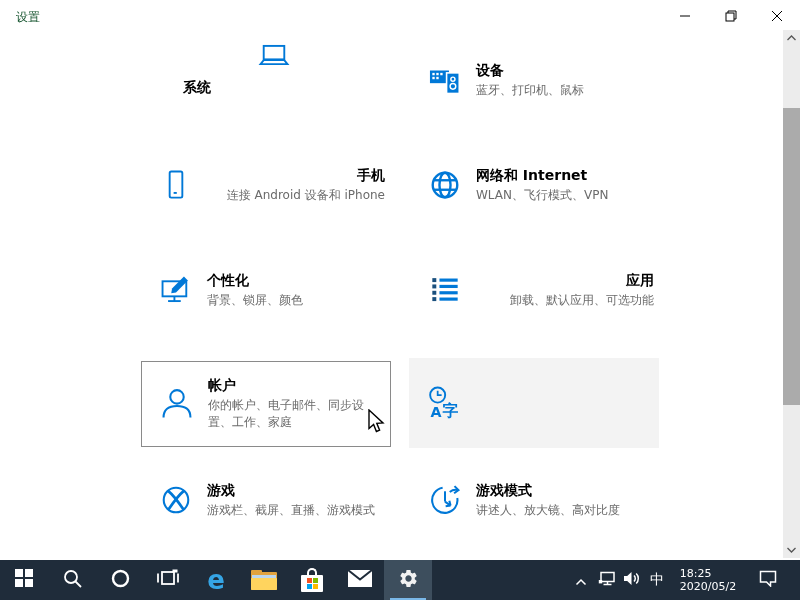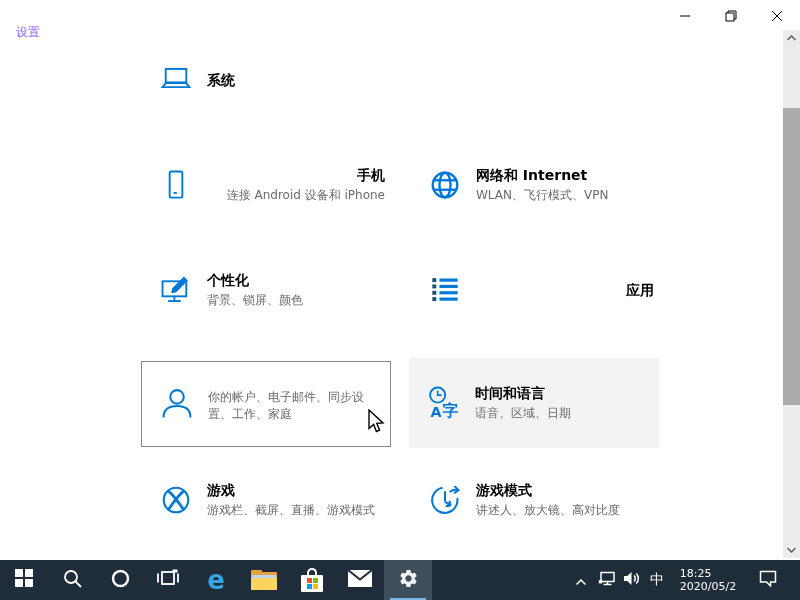--- a/index.html
+++ b/index.html
@@ -1,20 +1,20 @@
 <!DOCTYPE html>
 <html><head>
 <meta charset="utf-8">
 <style>
   html,body{margin:0;padding:0;background:#555;}
   .screen{position:relative;width:800px;height:600px;background:#fff;overflow:hidden;
           font-family:"DejaVu Sans","Liberation Sans",sans-serif;}
   
   .titlebar{position:absolute;top:0;left:0;right:0;height:32px;background:#fff;}
-  .app-title{position:absolute;left:16px;top:24px;font-size:12px;color:#8b5cf6;}
+  .app-title{position:absolute;left:16px;top:9px;font-size:12px;color:#14532d;}
   .win-controls{position:absolute;right:0;top:0;display:flex;height:32px;}
   .win-btn{width:46px;height:32px;display:flex;align-items:center;justify-content:center;}
   .win-btn svg{display:block;}
   
   .tile{position:absolute;width:250px;height:90px;display:flex;align-items:center;cursor:default;}
   .tile-icon{width:38px;height:44px;margin-left:16px;flex:none;display:flex;align-items:center;justify-content:center;}
   .tile-text{margin-left:12px;width:178px;}
   .tile-title{font-size:14px;line-height:17px;color:#000;font-weight:600;}
   .tile-sub{font-size:12px;line-height:17px;color:#6b6b6b;margin-top:3px;}
   .tile.highlight{border:1px solid #8a8a8a;background:#fff;width:248px;height:84px;z-index:2;}
@@ -77,32 +77,52 @@
         <span>
           <svg width="12" height="12" stroke="#000" stroke-width="1">
               <line x1="1" y1="1" x2="11" y2="11"></line>
               <line x1="11" y1="1" x2="1" y2="11"></line>
             </svg>
         </span>
       </div>
     </div>
   </div>
 
-  <div class="tile" style="left:141px;top:35px;">
+  <div class="tile" style="left:141px;top:35px;flex-direction:column;">
     <div class="tile-icon">
       <svg width="40" height="40" viewBox="0 0 48 48" fill="none" stroke="#0078d7" stroke-width="2.4">
         <rect x="11" y="10" width="26" height="17"></rect>
         <path d="M7 33 H41 L37 28 H11 Z"></path>
       </svg>
     </div>
     <div class="tile-text">
       <div class="tile-title">系统</div>
     </div>
   </div>
 
+  <div class="tile" style="left:410px;top:35px;">
+    <div class="tile-icon">
+      <svg width="40" height="40" viewBox="0 0 48 48">
+        <rect x="5" y="12" width="24" height="16" fill="#0078d7"></rect>
+        <rect x="8" y="15" width="3" height="3" fill="#fff"></rect>
+          <rect x="13" y="15" width="3" height="3" fill="#fff"></rect>
+          <rect x="18" y="15" width="3" height="3" fill="#fff"></rect>
+        <rect x="8" y="20" width="3" height="3" fill="#fff"></rect>
+          <rect x="13" y="20" width="3" height="3" fill="#fff"></rect>
+        <rect x="25" y="14" width="16" height="26" fill="#fff"></rect>
+        <rect x="27" y="16" width="14" height="24" fill="#0078d7"></rect>
+        <circle cx="34" cy="23" r="2.6" fill="none" stroke="#fff" stroke-width="1.8"></circle>
+        <circle cx="34" cy="32" r="3.6" fill="none" stroke="#fff" stroke-width="1.8"></circle>
+      </svg>
+    </div>
+    <div class="tile-text">
+      <div class="tile-title">设备</div>
+      <div class="tile-sub">蓝牙、打印机、鼠标</div>
+    </div>
+  </div>
 
   <div class="tile" style="left:141px;top:140px;text-align:right;">
     <div class="tile-icon">
       <svg width="40" height="40" viewBox="0 0 48 48" fill="none" stroke="#0078d7" stroke-width="2.4">
         <rect x="16" y="7" width="16" height="33" rx="2"></rect>
         <line x1="21" y1="34" x2="25" y2="34"></line>
       </svg>
     </div>
     <div class="tile-text">
       <div class="tile-title">手机</div>
@@ -148,47 +168,45 @@
         <rect x="8" y="17" width="5" height="5" fill="#1a4f7d"></rect>
           <rect x="17" y="17.5" width="23" height="4" fill="#0078d7"></rect>
         <rect x="8" y="25" width="5" height="5" fill="#1a4f7d"></rect>
           <rect x="17" y="25.5" width="23" height="4" fill="#0078d7"></rect>
         <rect x="8" y="33" width="5" height="5" fill="#1a4f7d"></rect>
           <rect x="17" y="33.5" width="23" height="4" fill="#0078d7"></rect>
       </svg>
     </div>
     <div class="tile-text">
       <div class="tile-title">应用</div>
+      <div class="tile-sub">卸载、默认应用、可选功能</div>
     </div>
   </div>
 
   <div class="tile highlight" style="left:141px;top:361px;">
     <div class="tile-icon">
       <svg width="40" height="40" viewBox="0 0 48 48" fill="none" stroke="#0078d7" stroke-width="2.6">
         <circle cx="24" cy="15" r="8.5"></circle>
         <path d="M7 41 C7 29.5 14.5 26.5 24 26.5 C33.5 26.5 41 29.5 41 41"></path>
       </svg>
     </div>
     <div class="tile-text">
+      <div class="tile-title">帐户</div>
       <div class="tile-sub">你的帐户、电子邮件、同步设置、工作、家庭</div>
     </div>
   </div>
 
   <div class="tile faintbg" style="left:409px;top:358px;">
     <div class="tile-icon">
       <svg width="40" height="40" viewBox="0 0 48 48">
         <circle cx="16" cy="14" r="9.5" fill="none" stroke="#0078d7" stroke-width="2.4"></circle>
         <path d="M16 8.5 V14 H21" fill="none" stroke="#0078d7" stroke-width="2.2"></path>
         <text x="7" y="42" font-size="18" font-weight="bold" fill="#0078d7">A</text>
         <text x="22" y="40" font-size="20" font-weight="bold" fill="#0078d7">字</text>
       </svg>
-    </div>
-    <div class="tile-text">
-      <div class="tile-title">时间和语言</div>
-      <div class="tile-sub">语音、区域、日期</div>
     </div>
   </div>
 
   <div class="tile" style="left:141px;top:455px;">
     <div class="tile-icon">
       <svg width="40" height="40" viewBox="0 0 48 48" fill="none" stroke="#0078d7">
         <circle cx="24" cy="24" r="15.5" stroke-width="2.6"></circle>
         <path d="M14 12.5 C21 18 28 28 33.5 36" stroke-width="3.4"></path>
         <path d="M34 12.5 C27 18 20 28 14.5 36" stroke-width="3.4"></path>
       </svg>

